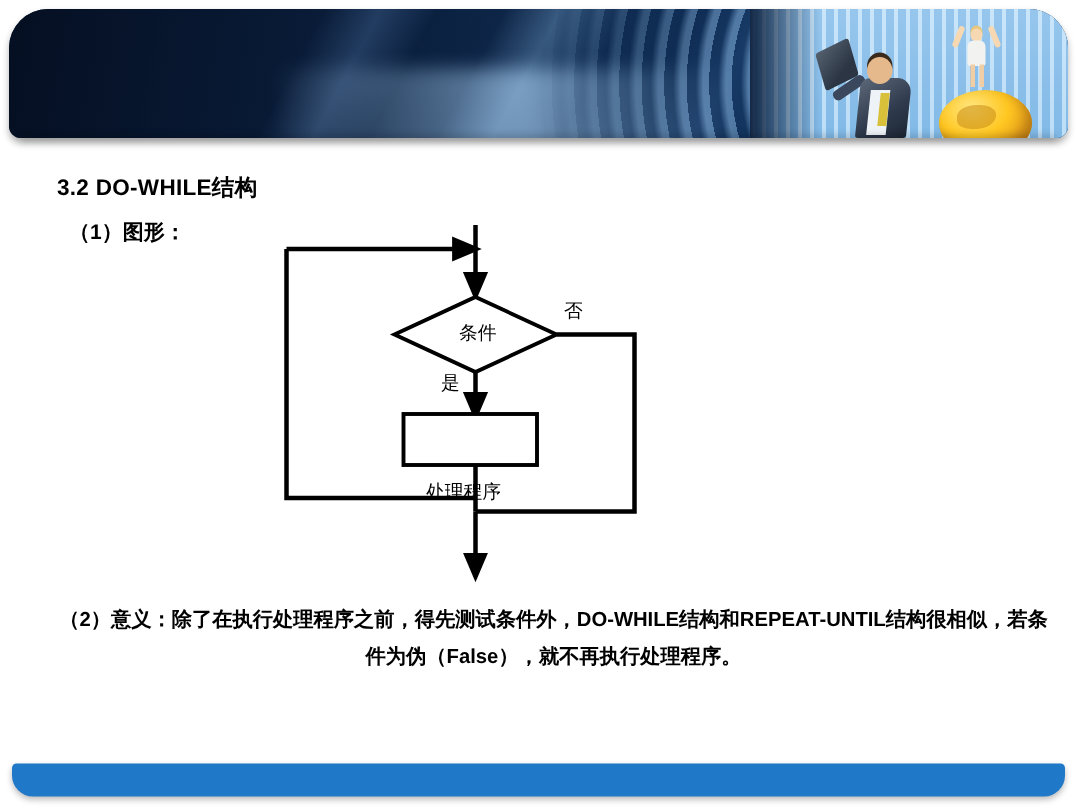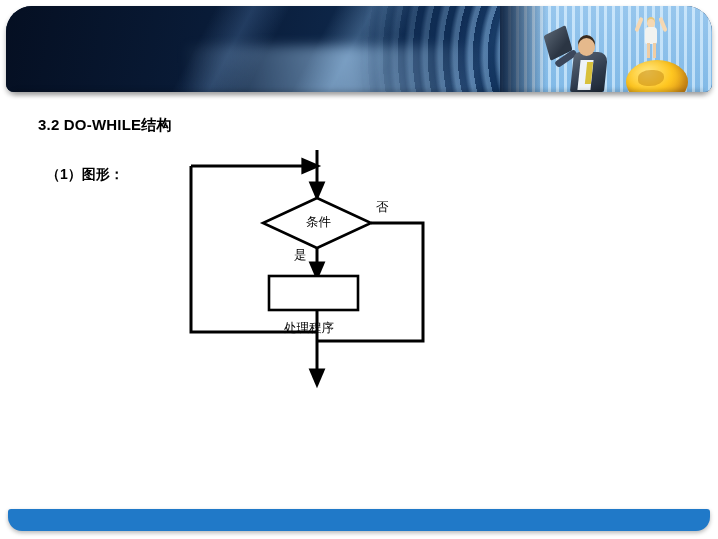--- a/index.html
+++ b/index.html
@@ -235,21 +235,20 @@
     white-space: nowrap;
   }
   .sub-line {
     position: absolute;
     left: 46px;
     top: 146px;
     font-size: 14px;
     font-weight: bold;
     color: #000000;
     white-space: nowrap;
-    margin-top: 20px;
   }
   .para {
     position: absolute;
     font-size: 13.5px;
     font-weight: bold;
     color: #000000;
     line-height: 25px;
   }
   .para-meaning {
     left: 38px;
@@ -343,17 +342,18 @@
     <polyline points="371,223 423,223 423,341 317,341" fill="none" stroke="#000000" stroke-width="3"></polyline>
 
     <line x1="317" y1="341" x2="317" y2="378" stroke="#000000" stroke-width="3" marker-end="url(#arrowhead)"></line>
   </svg>
 
   <div class="fc-label" style="left:306px; top:214px;">条件</div>
   <div class="fc-label" style="left:284px; top:320px; font-size:12.5px;">处理程序</div>
   <div class="fc-label" style="left:376px; top:199px;">否</div>
   <div class="fc-label" style="left:294px; top:247px;">是</div>
 
+  <div class="para para-meaning">（2）意义：除了在执行处理程序之前，得先测试条件外，DO-WHILE结构和REPEAT-UNTIL结构很相似，若条件为伪（False），就不再执行处理程序。</div>
 
 
   <div class="bottom-bar"></div>
 
 </div>
 
 </body></html>

